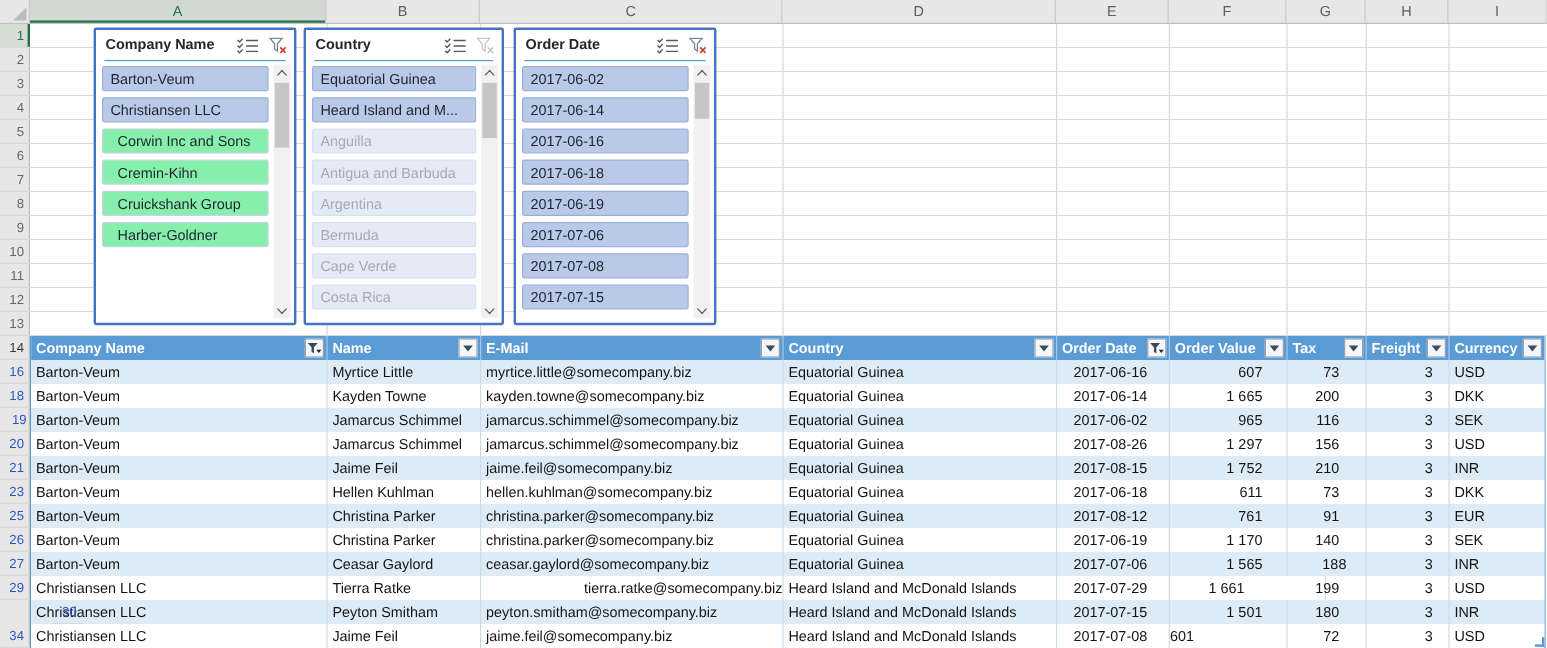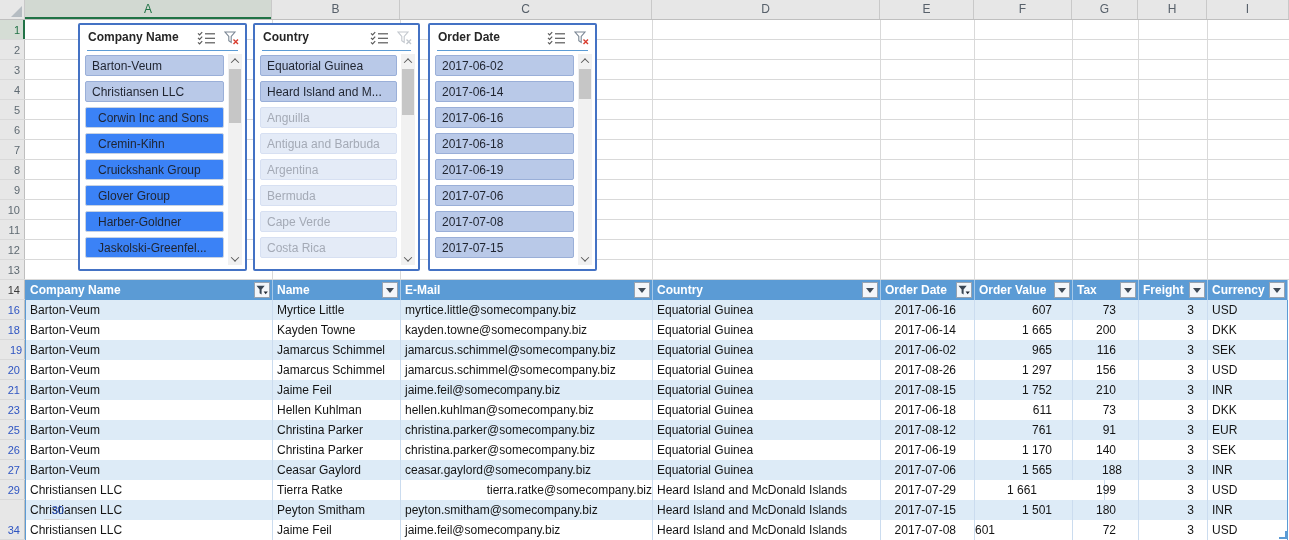--- a/index.html
+++ b/index.html
@@ -71,21 +71,21 @@
   .sl-title{position:absolute;left:8px;top:5px;font-size:12px;font-weight:bold;color:#262626;}
   .sl-btns{position:absolute;right:3px;top:3px;display:flex;gap:3px;}
   .sl-btn{width:22px;height:19px;display:flex;align-items:center;justify-content:center;
           background:transparent;border:none;padding:0;cursor:default;}
   .sl-sep{position:absolute;left:7px;right:7px;top:25px;height:1px;background:#5B9BD5;}
   .sl-items{position:absolute;left:5px;right:21px;top:30px;bottom:4px;overflow:hidden;}
   .sl-item{height:21px;line-height:20px;margin-bottom:5px;border-radius:2px;padding-left:6px;
            font-size:12px;box-sizing:border-box;border:1px solid transparent;white-space:nowrap;
            overflow:hidden;color:#1F2430;}
   .sl-item.selected{background:var(--c-sel);border-color:#9AAFD8;}
-  .sl-item.unselected{background:#3b82f6;border-color:#C7D2E2;padding-left:12px;}
+  .sl-item.unselected{background:#86efac;border-color:#C7D2E2;padding-left:12px;}
   .sl-item.nodata{background:var(--c-nodata);border-color:#D7E0F2;color:#A4AAB6;}
   .sl-scroll{position:absolute;right:3px;top:29px;bottom:4px;width:14px;background:#F1F1F1;}
   .sb-arrow{position:absolute;left:0;width:14px;height:13px;display:flex;align-items:center;
             justify-content:center;background:#F1F1F1;}
   .sb-up{top:0;} .sb-down{bottom:0;}
   .chev{width:5px;height:5px;border-left:1.5px solid #595959;border-top:1.5px solid #595959;display:block;}
   .chev.up{transform:rotate(45deg) translate(1px,1px);}
   .chev.down{transform:rotate(225deg) translate(1px,1px);}
   .sl-thumb{position:absolute;left:1px;width:12px;background:#C6C6C6;}
   .slicer-0 .sl-thumb{top:15px;height:54px;}
@@ -355,23 +355,21 @@
         </button>
       </div>
     </div>
     <div class="sl-sep"></div>
     <div class="sl-items">
         <div class="sl-item selected">Barton-Veum</div>
         <div class="sl-item selected">Christiansen LLC</div>
         <div class="sl-item unselected">Corwin Inc and Sons</div>
         <div class="sl-item unselected">Cremin-Kihn</div>
         <div class="sl-item unselected">Cruickshank Group</div>
-        <div class="sl-item unselected">Glover Group</div>
         <div class="sl-item unselected">Harber-Goldner</div>
-        <div class="sl-item unselected">Jaskolski-Greenfel...</div>
       </div>
     <div class="sl-scroll">
       <div class="sb-arrow sb-up">
           <i class="chev up"></i>
         </div>
       <div class="sl-thumb"></div>
       <div class="sb-arrow sb-down">
           <i class="chev down"></i>
         </div>
     </div>

